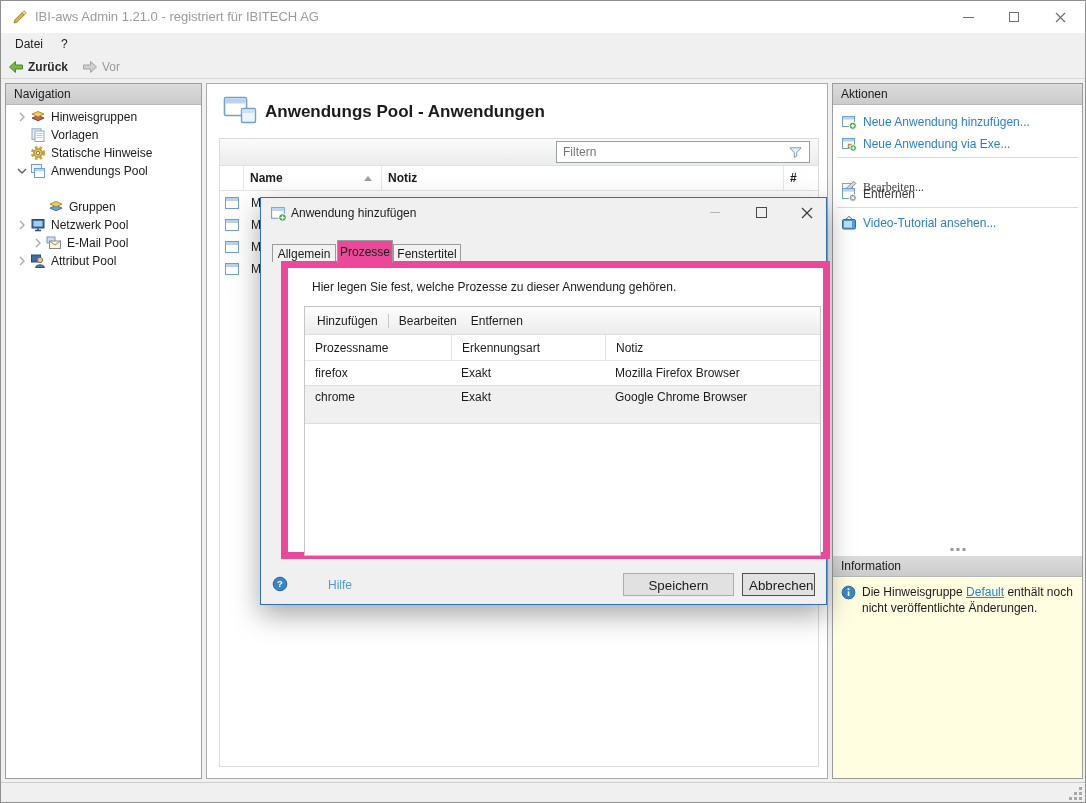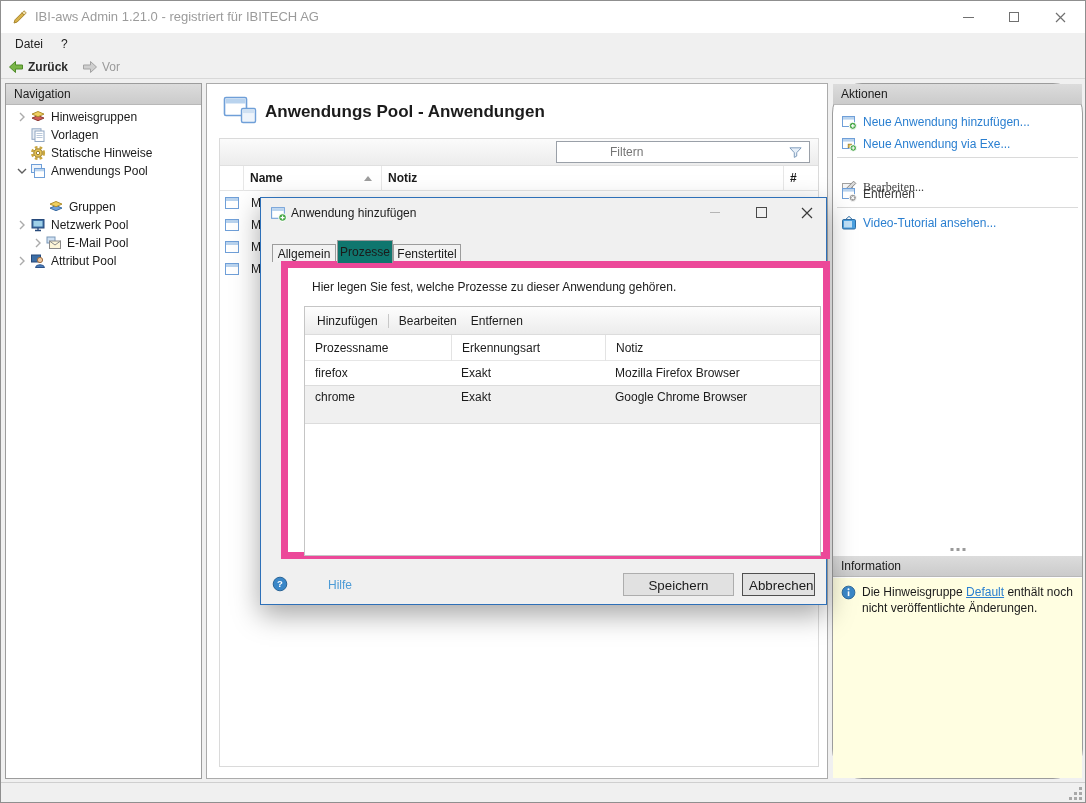--- a/index.html
+++ b/index.html
@@ -30,21 +30,21 @@
   .navitem{position:absolute;left:0;width:100%;height:18px;display:flex;align-items:center;white-space:nowrap;}
   .navitem .chev{width:16px;height:16px;margin-left:8px;flex:0 0 16px;}
   .navitem .nico{width:16px;height:16px;margin-right:5px;flex:0 0 16px;}
   .navitem.sel{background:#d6d6d6;}
   .ind2{padding-left:18px;}
   
   .m-title{position:absolute;font-size:17px;font-weight:600;color:#1b1b1b;white-space:nowrap;}
   .listregion{position:absolute;border:1px solid #dadada;background:#fff;}
   .filterrow{position:absolute;left:0;top:0;width:100%;height:27px;background:linear-gradient(#fbfbfb,#ececec);border-bottom:1px solid #e0e0e0;}
   .filterbox{position:absolute;width:254px;height:22px;border:1px solid #9aa0a8;background:#fff;display:flex;align-items:center;}
-  .filterbox input{flex:1;border:none;outline:none;font:inherit;color:#6f6f6f;padding:0 6px;background:transparent;margin-left:47px;}
+  .filterbox input{flex:1;border:none;outline:none;font:inherit;color:#6f6f6f;padding:0 6px;background:transparent;}
   .hdrrow{position:absolute;left:0;width:100%;height:25px;background:#fff;border-bottom:1px solid #e4e4e4;}
   .hcell{position:absolute;top:0;height:25px;line-height:25px;font-weight:bold;color:#1b1b1b;border-left:1px solid #e7e7e7;padding-left:6px;}
   .sortasc{position:absolute;width:0;height:0;border-left:4px solid transparent;border-right:4px solid transparent;border-bottom:5px solid #9d9d9d;}
   .lrow{position:absolute;left:0;width:100%;height:22px;display:flex;align-items:center;overflow:hidden;}
   .lrow .nico{width:16px;height:16px;margin:0 11px 0 4px;flex:0 0 16px;}
   
   .action{position:absolute;left:0;width:100%;height:22px;display:flex;align-items:center;}
   .action .aico{width:16px;height:16px;margin:0 6px 0 8px;flex:0 0 16px;}
   .alink{color:#2a7fd0;}
   .anorm{color:#3a3a3a;}
@@ -58,21 +58,21 @@
   .statusbar{position:absolute;left:0;top:781px;width:100%;height:21px;background:#f0f0f0;border-top:1px solid #cfcfcf;}
   .resizegrip{position:absolute;right:3px;bottom:3px;width:13px;height:13px;}
   .resizegrip i{position:absolute;width:3px;height:3px;background:#a8a8a8;}
   
   .dialog{position:absolute;left:259px;top:196px;width:567px;height:408px;background:#f0f0f0;
     border:1px solid #2e70b8;box-shadow:0 10px 26px rgba(0,0,0,.35);}
   .dlg-title{position:absolute;left:30px;top:0;line-height:31px;color:#1b1b1b;white-space:nowrap;}
   .dlg-controls{position:absolute;right:4px;top:4px;display:flex;gap:16px;}
   .dwc{width:30px;height:21px;display:flex;align-items:center;justify-content:center;}
   .tab{position:absolute;border:1px solid #9c9c9c;border-bottom:none;background:#f2f2f2;text-align:center;line-height:18px;height:18px;top:46px;color:#1b1b1b;}
-  .tab.active{background:#0f766e;top:42px;height:23px;line-height:22px;z-index:3;}
+  .tab.active{background:#ec4899;top:42px;height:23px;line-height:22px;z-index:3;}
   .tabpage{position:absolute;left:20px;top:63px;width:549px;height:298px;background:#fff;border:7px solid #ec4899;z-index:2;}
   .procbox{position:absolute;left:16px;top:38px;width:517px;height:250px;border:1px solid #c5c5c5;background:#fff;}
   .procbar{position:absolute;left:0;top:0;width:100%;height:28px;background:linear-gradient(#fdfdfd,#ececec);border-bottom:1px solid #dcdcdc;display:flex;align-items:center;padding-left:12px;}
   .procbar .pb{color:#1b1b1b;}
   .vsep{display:inline-block;width:0;height:14px;border-left:1px solid #c8c8c8;margin:0 10px;}
   .prow{position:absolute;left:0;width:100%;height:39px;}
   .pcell{position:absolute;top:0;height:23px;line-height:23px;padding-left:10px;white-space:nowrap;overflow:hidden;}
   .phdr .pcell{line-height:26px;height:26px;border-left:1px solid #e3e3e3;}
   .btn{position:absolute;height:23px;background:#e1e1e1;border:1px solid #adadad;text-align:center;line-height:21px;color:#1b1b1b;}
   .btn.default{border-color:#4f4f4f;}
@@ -310,21 +310,21 @@
             <svg width="16" height="16" viewBox="0 0 16 16">
               <rect x="1.5" y="2.5" width="13" height="11" fill="#fff" stroke="#6f9fd8"></rect>
               <path d="M2 3h12v3H2z" fill="#b9d3ee"></path>
             </svg>
           </span>
         <span>M</span>
       </div>
     </div>
   </div>
 
-  <div class="panel" style="left:831px;top:82px;width:251px;height:696px;border-radius:30px;">
+  <div class="panel" style="left:831px;top:82px;width:251px;height:696px;">
     <div class="panel-header">Aktionen</div>
 
     <div class="action" style="top:27px;">
       <span class="aico">
           <svg width="16" height="16" viewBox="0 0 16 16">
             <rect x="1.5" y="2.5" width="12" height="10" fill="#fff" stroke="#6f9fd8"></rect>
             <path d="M2 3h11v2.6H2z" fill="#b9d3ee"></path>
             <circle cx="11.8" cy="11.8" r="3.6" fill="#47a747" stroke="#fff"></circle>
             <path d="M11.8 9.9v3.8M9.9 11.8h3.8" stroke="#fff" stroke-width="1.2"></path>
           </svg>

